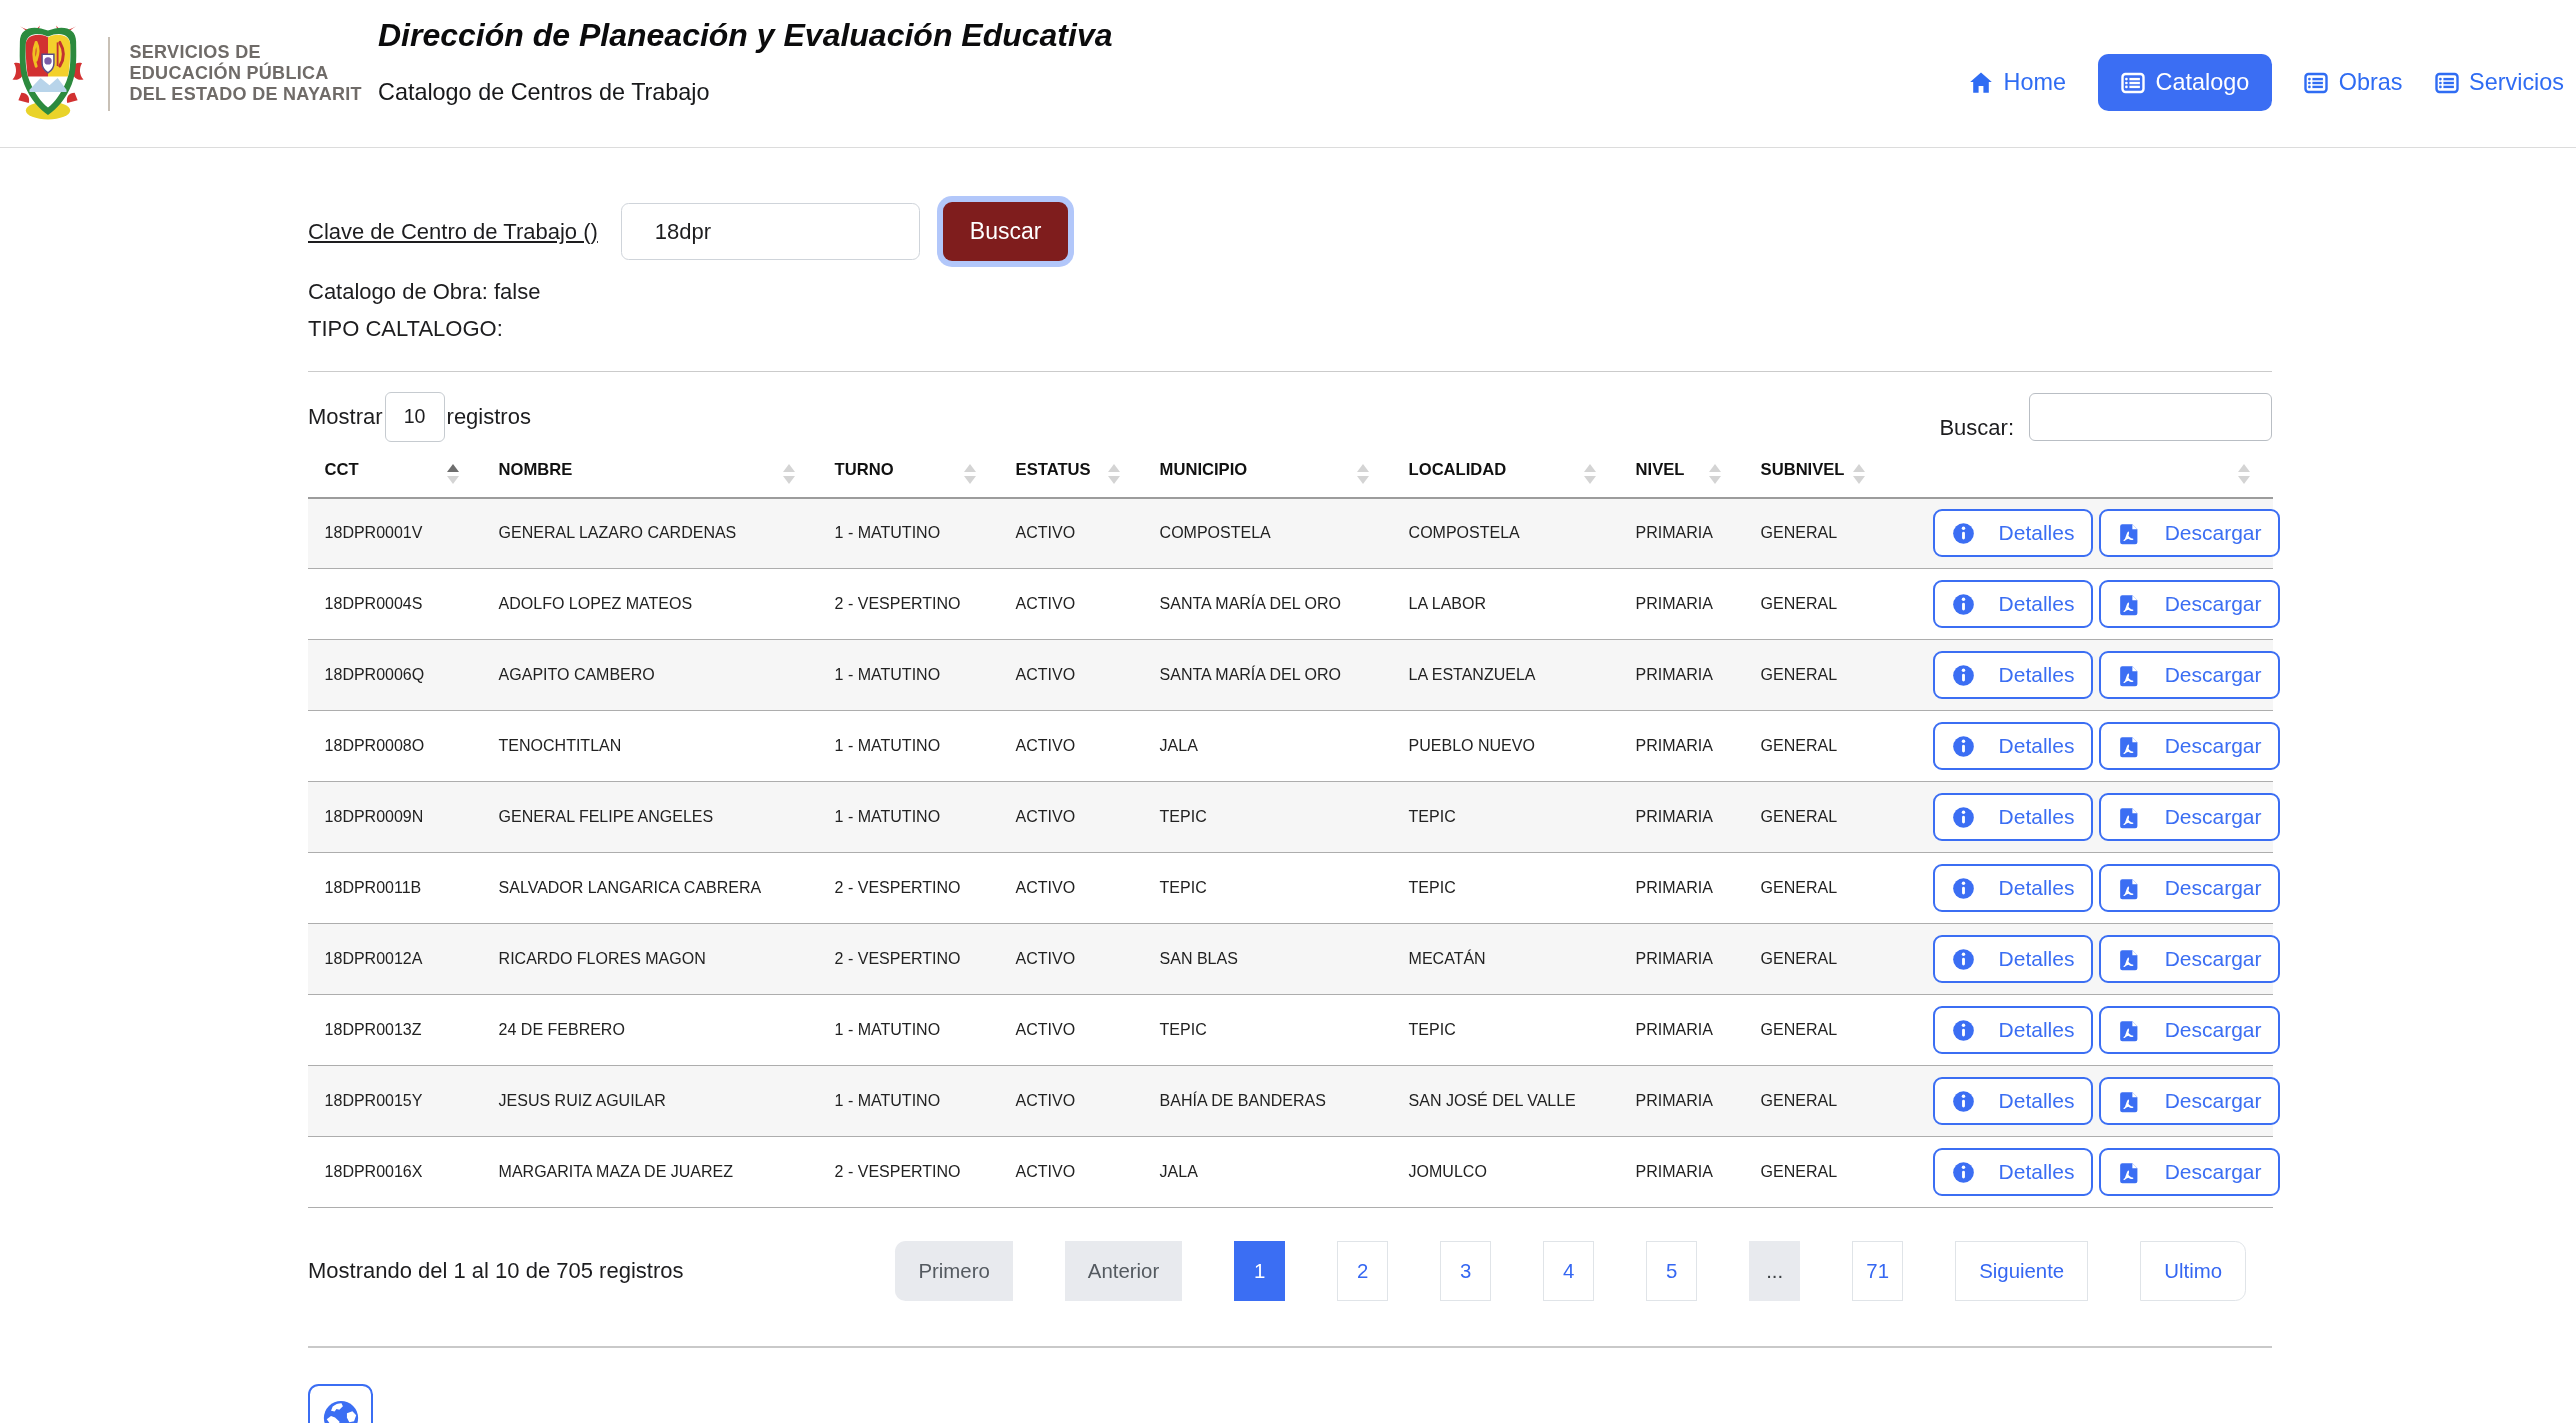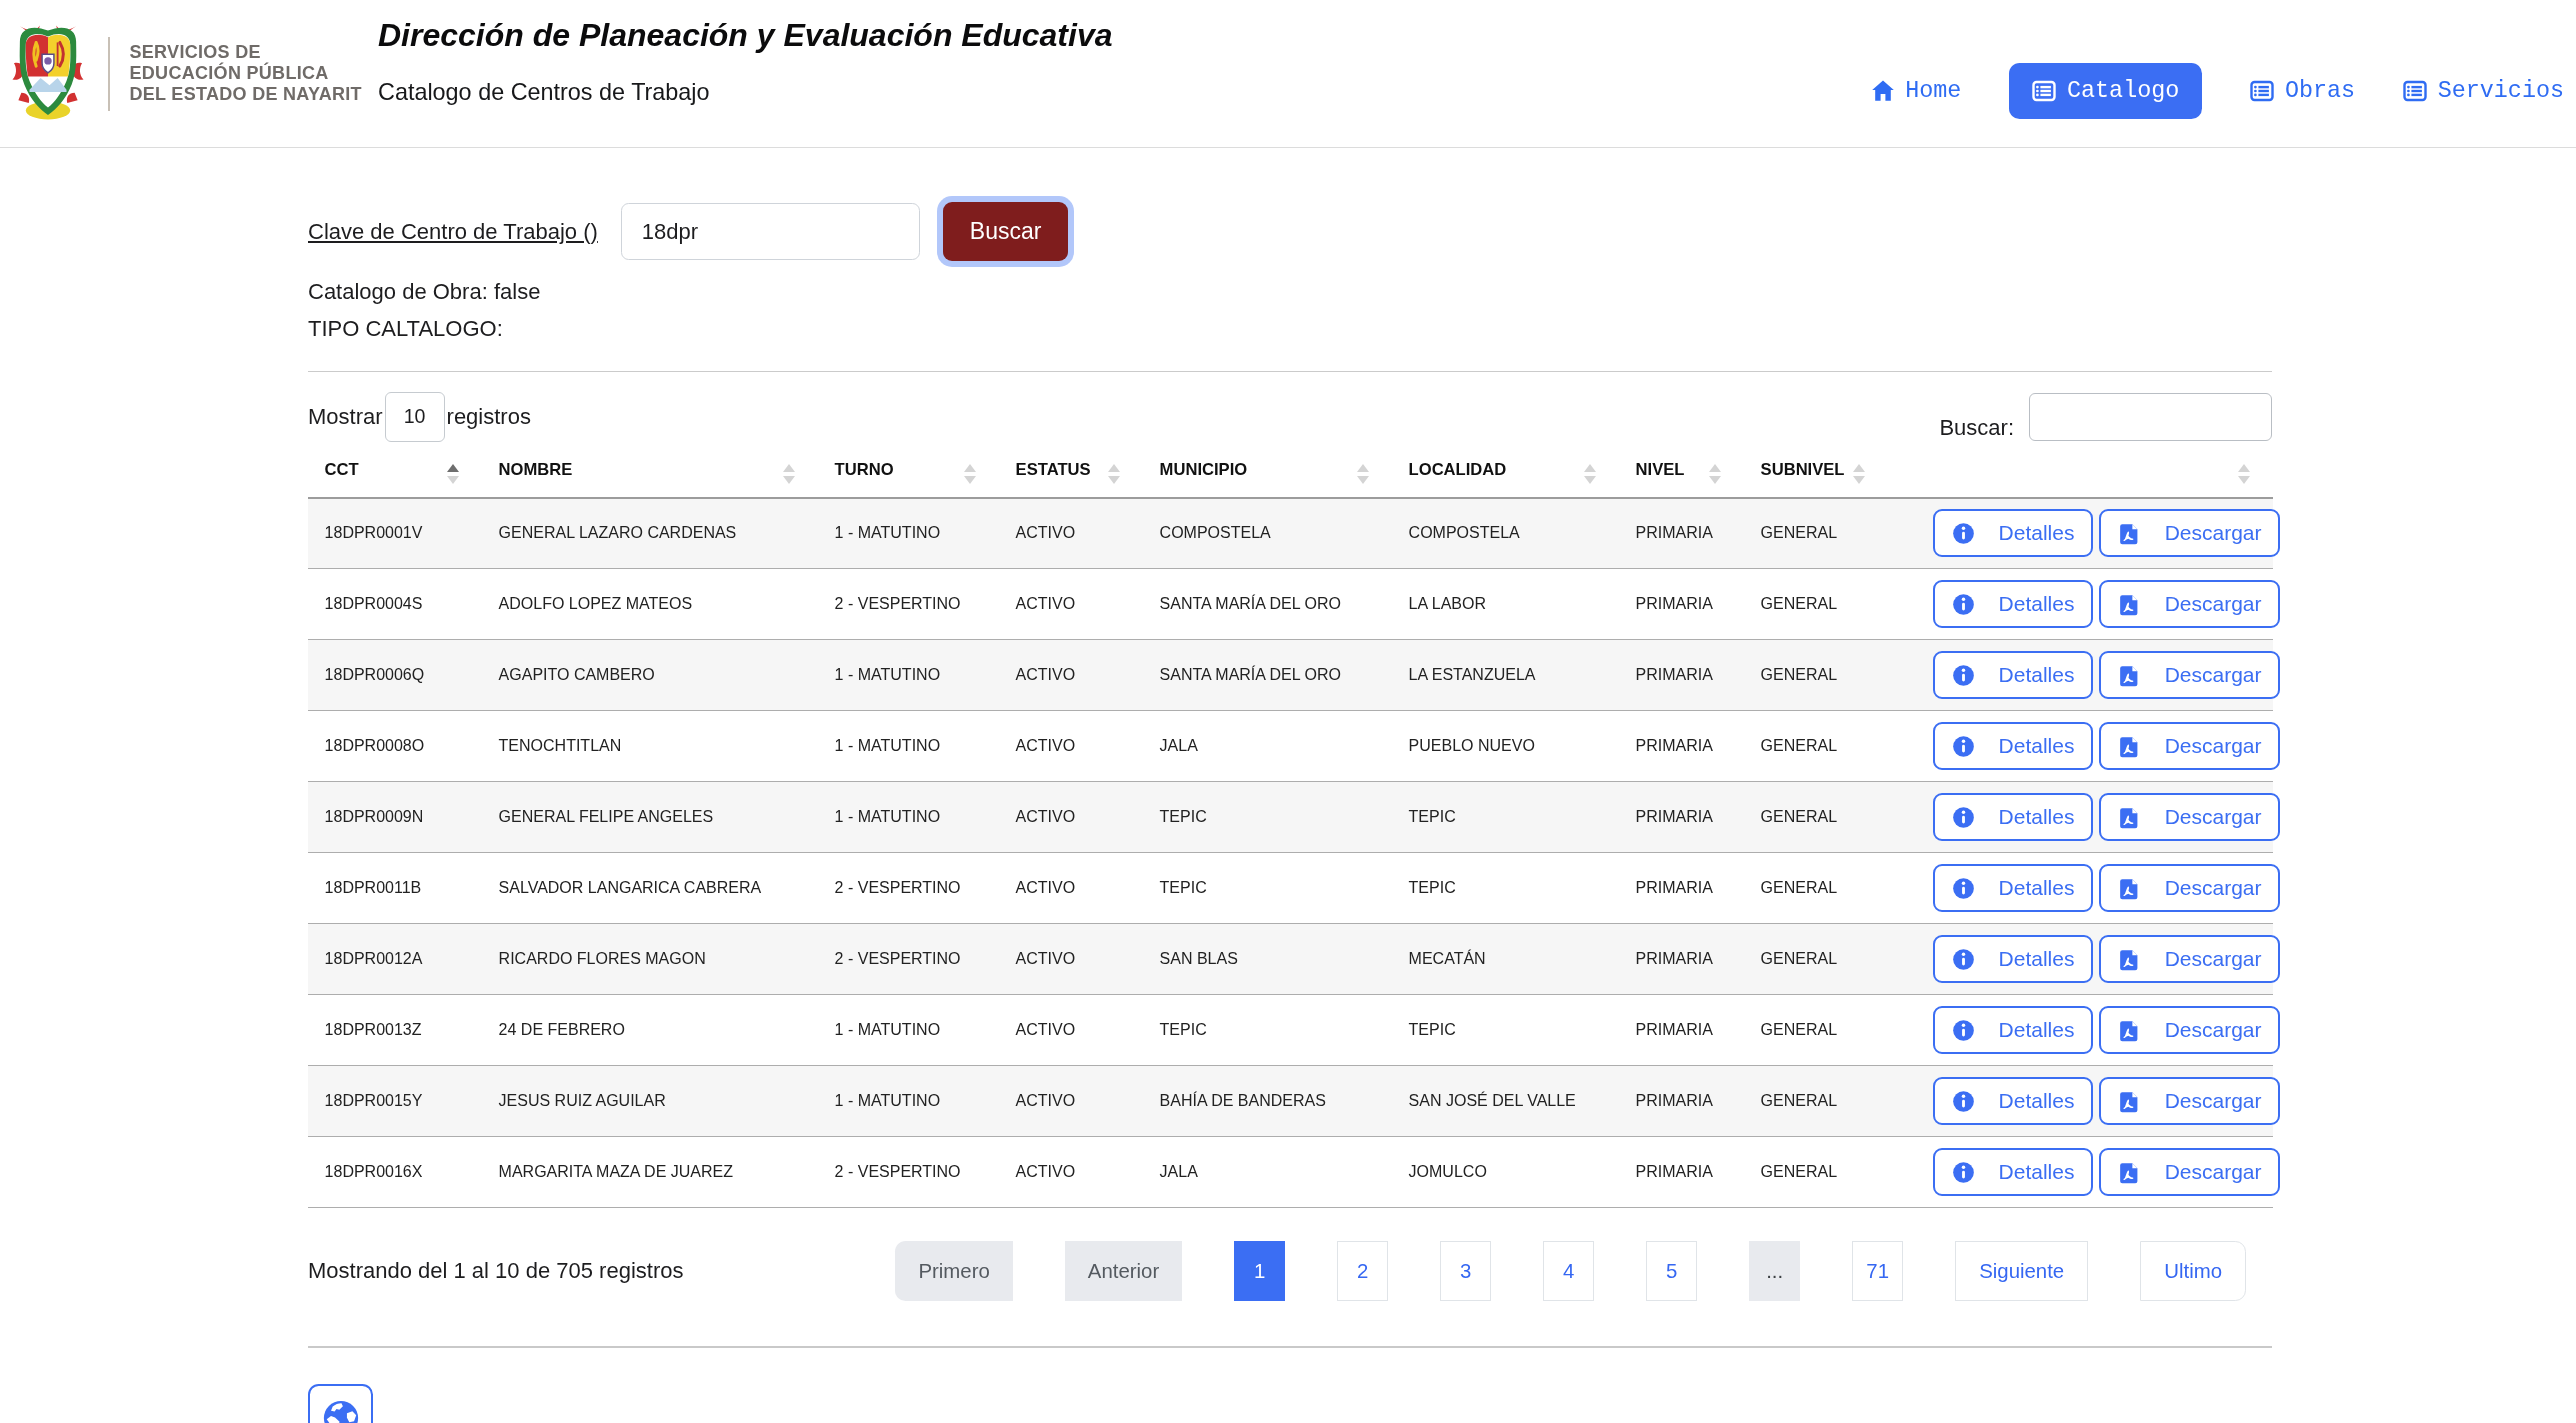--- a/index.html
+++ b/index.html
@@ -11,30 +11,30 @@
   }
   
   .topbar { height:148px; border-bottom:1.5px solid #dcdcdc; position:relative; display:flex; align-items:center; }
   .logo-wrap { margin-left:10.6px; display:flex; align-items:center; }
   .logo-svg { width:74px; height:107px; }
   .brand-sep { width:2.3px; height:74px; background:#c8c0b6; margin:0 19.6px 0 23px; }
   .agency { font-size:18px; font-weight:bold; color:#6f6b68; line-height:21px; letter-spacing:0.3px; }
   .title-block { position:absolute; left:378px; top:15px; }
   .page-title { margin:0; font-size:32px; font-weight:700; color:#0b0b0c; line-height:41px;font-style:italic; }
   .page-subtitle { margin:23px 0 0 0; font-size:23.4px; font-weight:400; color:#17181a; }
-  .nav { position:absolute; right:12px; top:17px; height:100%; display:flex; align-items:center; gap:48px;font-family:Liberation Mono, monospace; }
+  .nav { position:absolute; right:12px; top:9px; height:100%; display:flex; align-items:center; gap:32px; }
   .nav-item { display:flex; align-items:center; gap:10.6px; font-size:23.4px; font-weight:500; color:#2f6cf3; cursor:pointer; }
   .nav-item svg { width:24px; height:24px; }
   .nav-item.active { background:#3b6ef3; color:#ffffff; padding:15px 23px; border-radius:10.6px; }
   
   .main { margin:0 302px 0 308px; width:1964px; }
   .form-row { display:flex; align-items:center; margin-top:54px; height:59px; }
   .form-label { font-size:22px; color:#1d1d1f;text-decoration:underline; }
   .cct-input { width:299px; height:57px; margin-left:23px; border:1.5px solid #cfd4da; border-radius:7.6px;
-               font-size:22px; padding:0 20px; color:#1d1d1f; font-family:inherit; outline:none; }
+               font-size:22px; padding:0 33px; color:#1d1d1f; font-family:inherit; outline:none; }
   .buscar-btn { height:59px; margin-left:23px; padding:0 27px; border:none; border-radius:9px;
                 background:#7f1d1d; color:#fff; font-size:23px; font-family:inherit; cursor:pointer;
                 box-shadow:0 0 0 6px rgba(115,153,246,.55); }
   .info-line { font-size:22px; margin-top:18px; }
   .info-line2 { font-size:22px; margin-top:10.6px; }
   .divider { height:1.5px; background:#cbcbcb; margin-top:29px; }
   
   .controls { display:flex; align-items:center; margin-top:19.6px; font-size:22px; }
   .show-select { width:60px; height:50px; border:1.5px solid #c6cbd0; border-radius:6px; margin:0 2px;
                  display:flex; align-items:center; justify-content:center; font-size:19.6px; cursor:pointer; background:#fff; }

